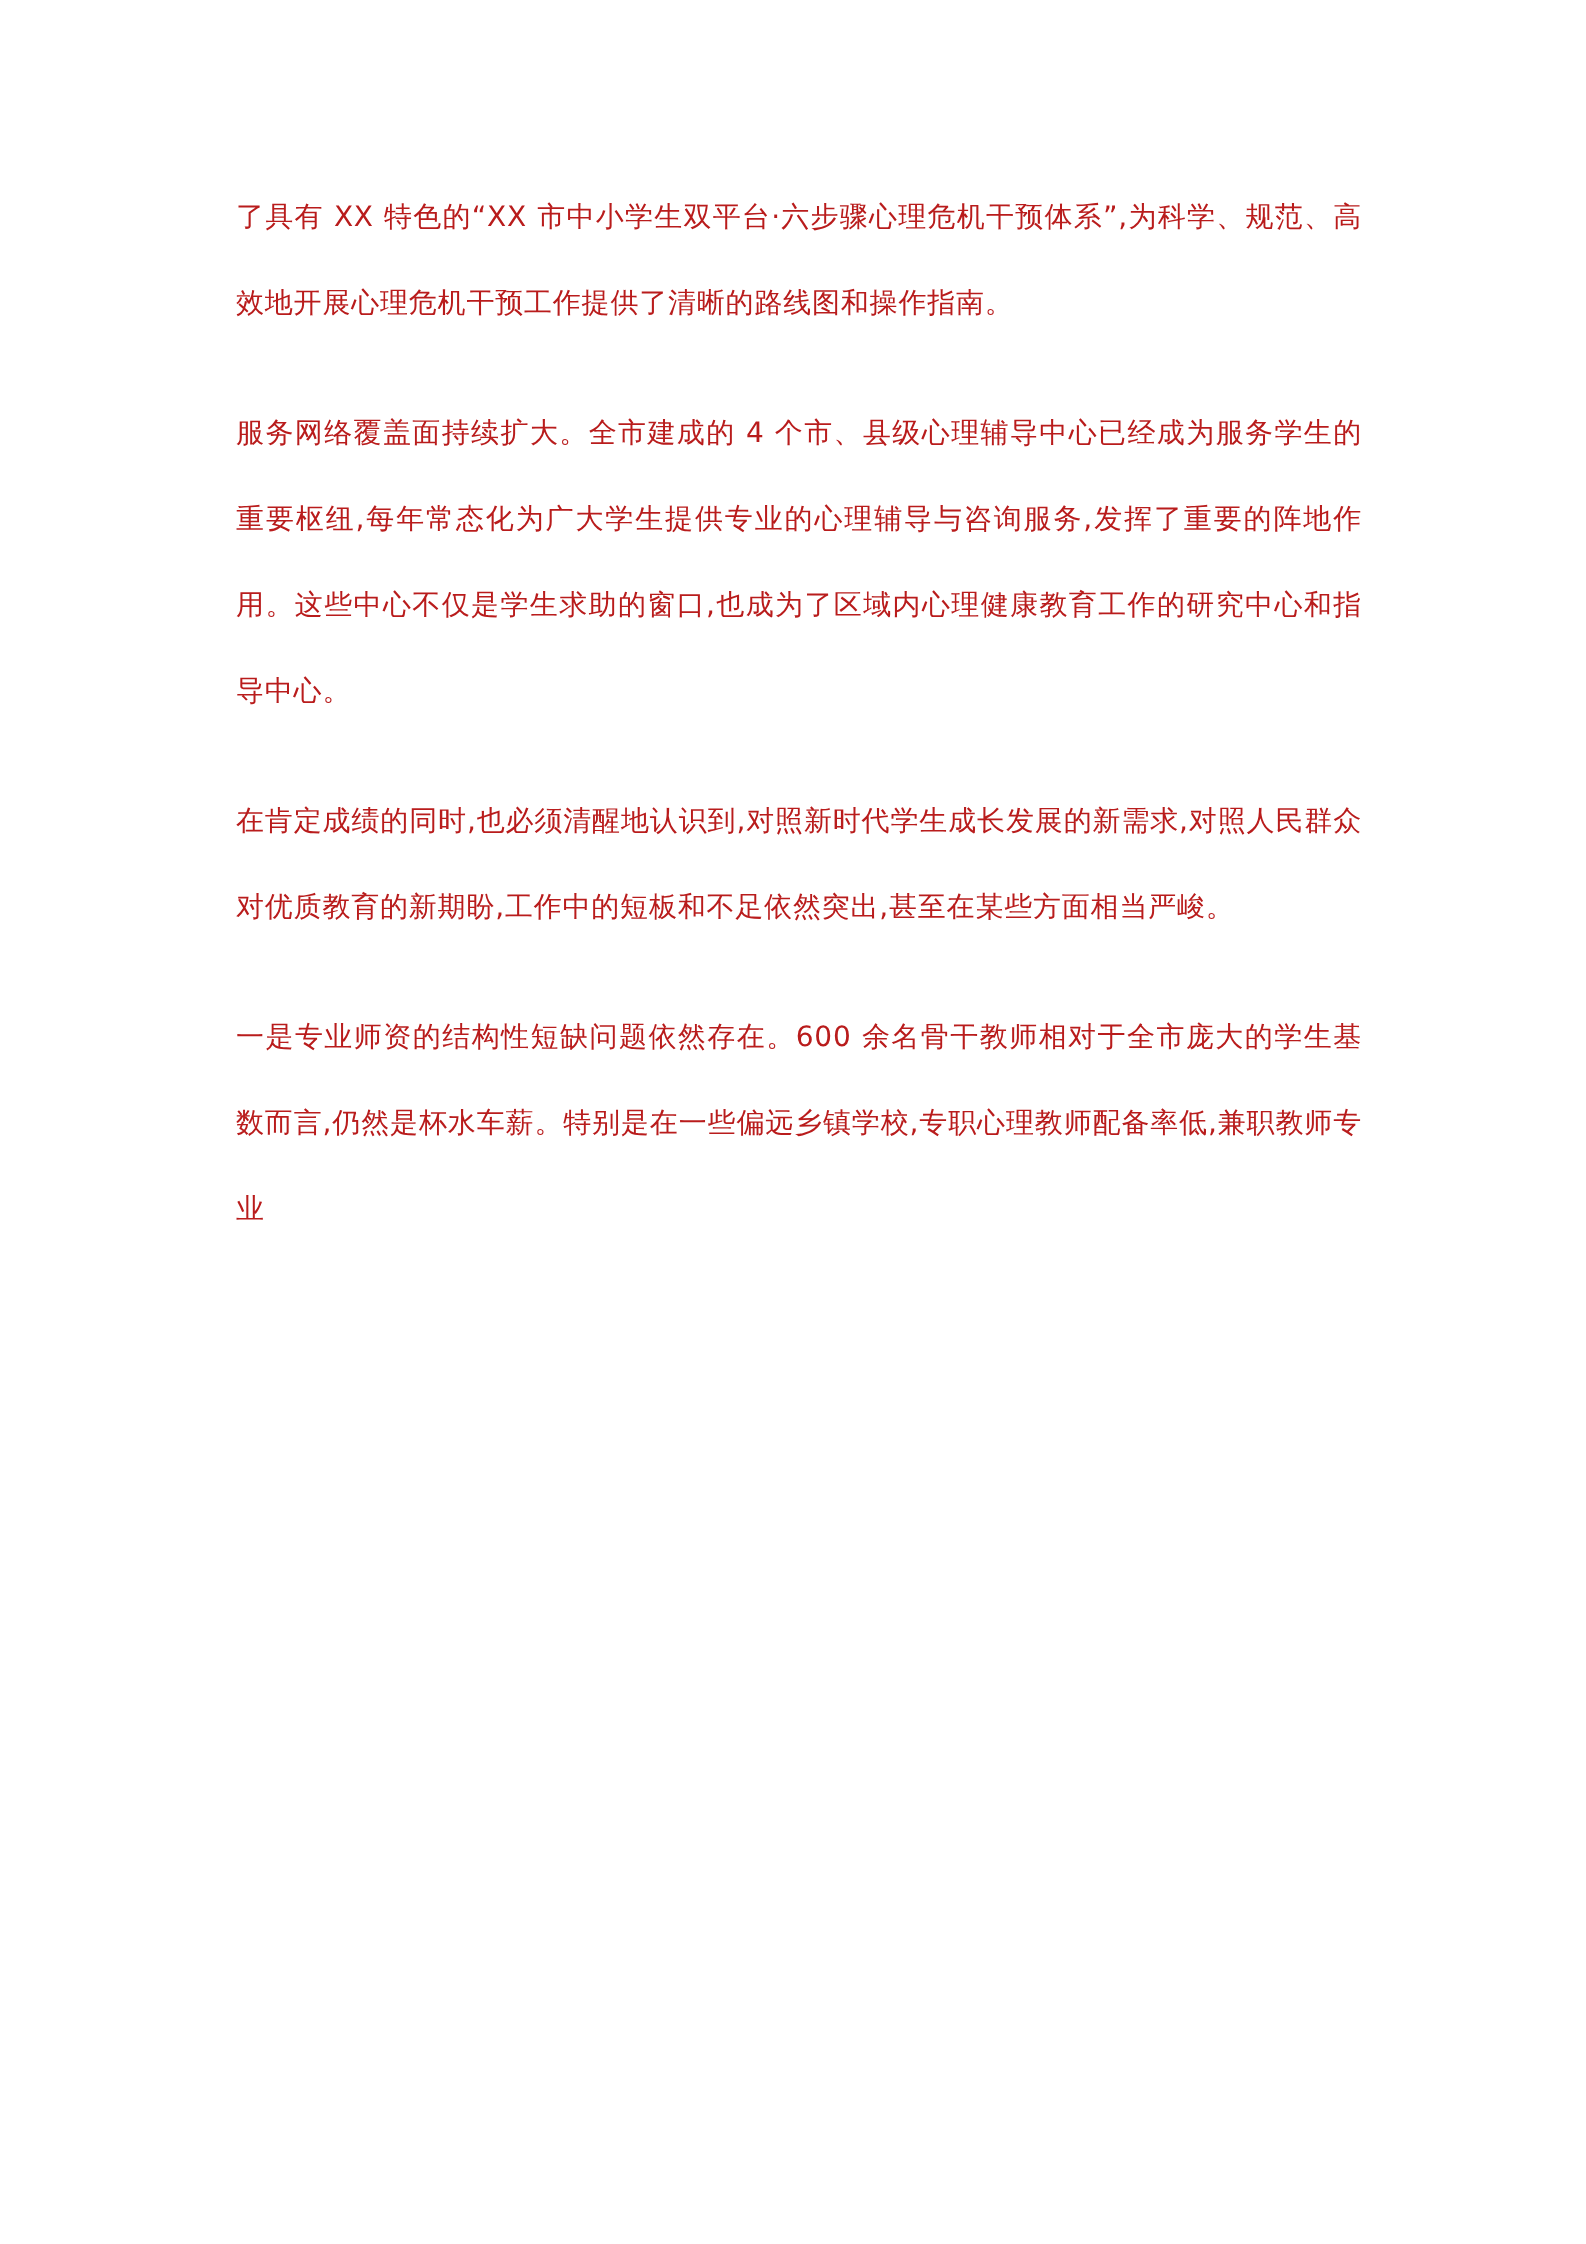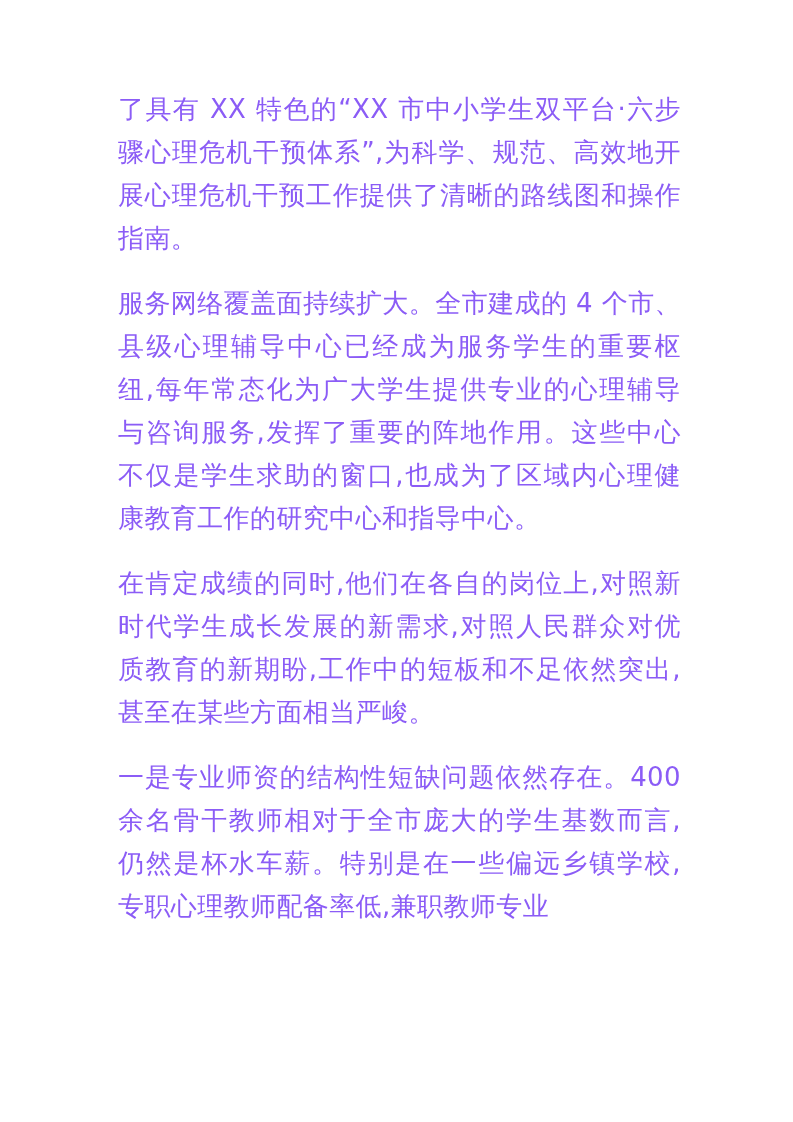--- a/index.html
+++ b/index.html
@@ -15,39 +15,39 @@
   }
   .page {
     position: relative;
     width: 793px;
     height: 1122px;
     box-sizing: border-box;
     padding: 88px 112px 60px 118px;
     background: #ffffff;
   }
   .doc-body {
-    font-size: 26px;
+    font-size: 14px;
     line-height: 43px;
-    color: #8b5cf6;
+    color: #b91c1c;
     letter-spacing: 0.4px;
     text-align: justify;
     text-justify: inter-ideograph;
   }
   .para {
     margin: 0 0 22px 0;
     text-indent: 0;
     word-break: break-all;
   }
   .para:last-child {
     margin-bottom: 0;
   }
 </style>
 </head>
 <body>
 
 <div class="page">
   <div class="doc-body">
     <p class="para">了具有 XX 特色的“XX 市中小学生双平台·六步骤心理危机干预体系”,为科学、规范、高效地开展心理危机干预工作提供了清晰的路线图和操作指南。</p>
     <p class="para">服务网络覆盖面持续扩大。全市建成的 4 个市、县级心理辅导中心已经成为服务学生的重要枢纽,每年常态化为广大学生提供专业的心理辅导与咨询服务,发挥了重要的阵地作用。这些中心不仅是学生求助的窗口,也成为了区域内心理健康教育工作的研究中心和指导中心。</p>
-    <p class="para">在肯定成绩的同时,他们在各自的岗位上,对照新时代学生成长发展的新需求,对照人民群众对优质教育的新期盼,工作中的短板和不足依然突出,甚至在某些方面相当严峻。</p>
-    <p class="para">一是专业师资的结构性短缺问题依然存在。400 余名骨干教师相对于全市庞大的学生基数而言,仍然是杯水车薪。特别是在一些偏远乡镇学校,专职心理教师配备率低,兼职教师专业</p>
+    <p class="para">在肯定成绩的同时,也必须清醒地认识到,对照新时代学生成长发展的新需求,对照人民群众对优质教育的新期盼,工作中的短板和不足依然突出,甚至在某些方面相当严峻。</p>
+    <p class="para">一是专业师资的结构性短缺问题依然存在。600 余名骨干教师相对于全市庞大的学生基数而言,仍然是杯水车薪。特别是在一些偏远乡镇学校,专职心理教师配备率低,兼职教师专业</p>
   </div>
 </div>
 
 </body></html>

